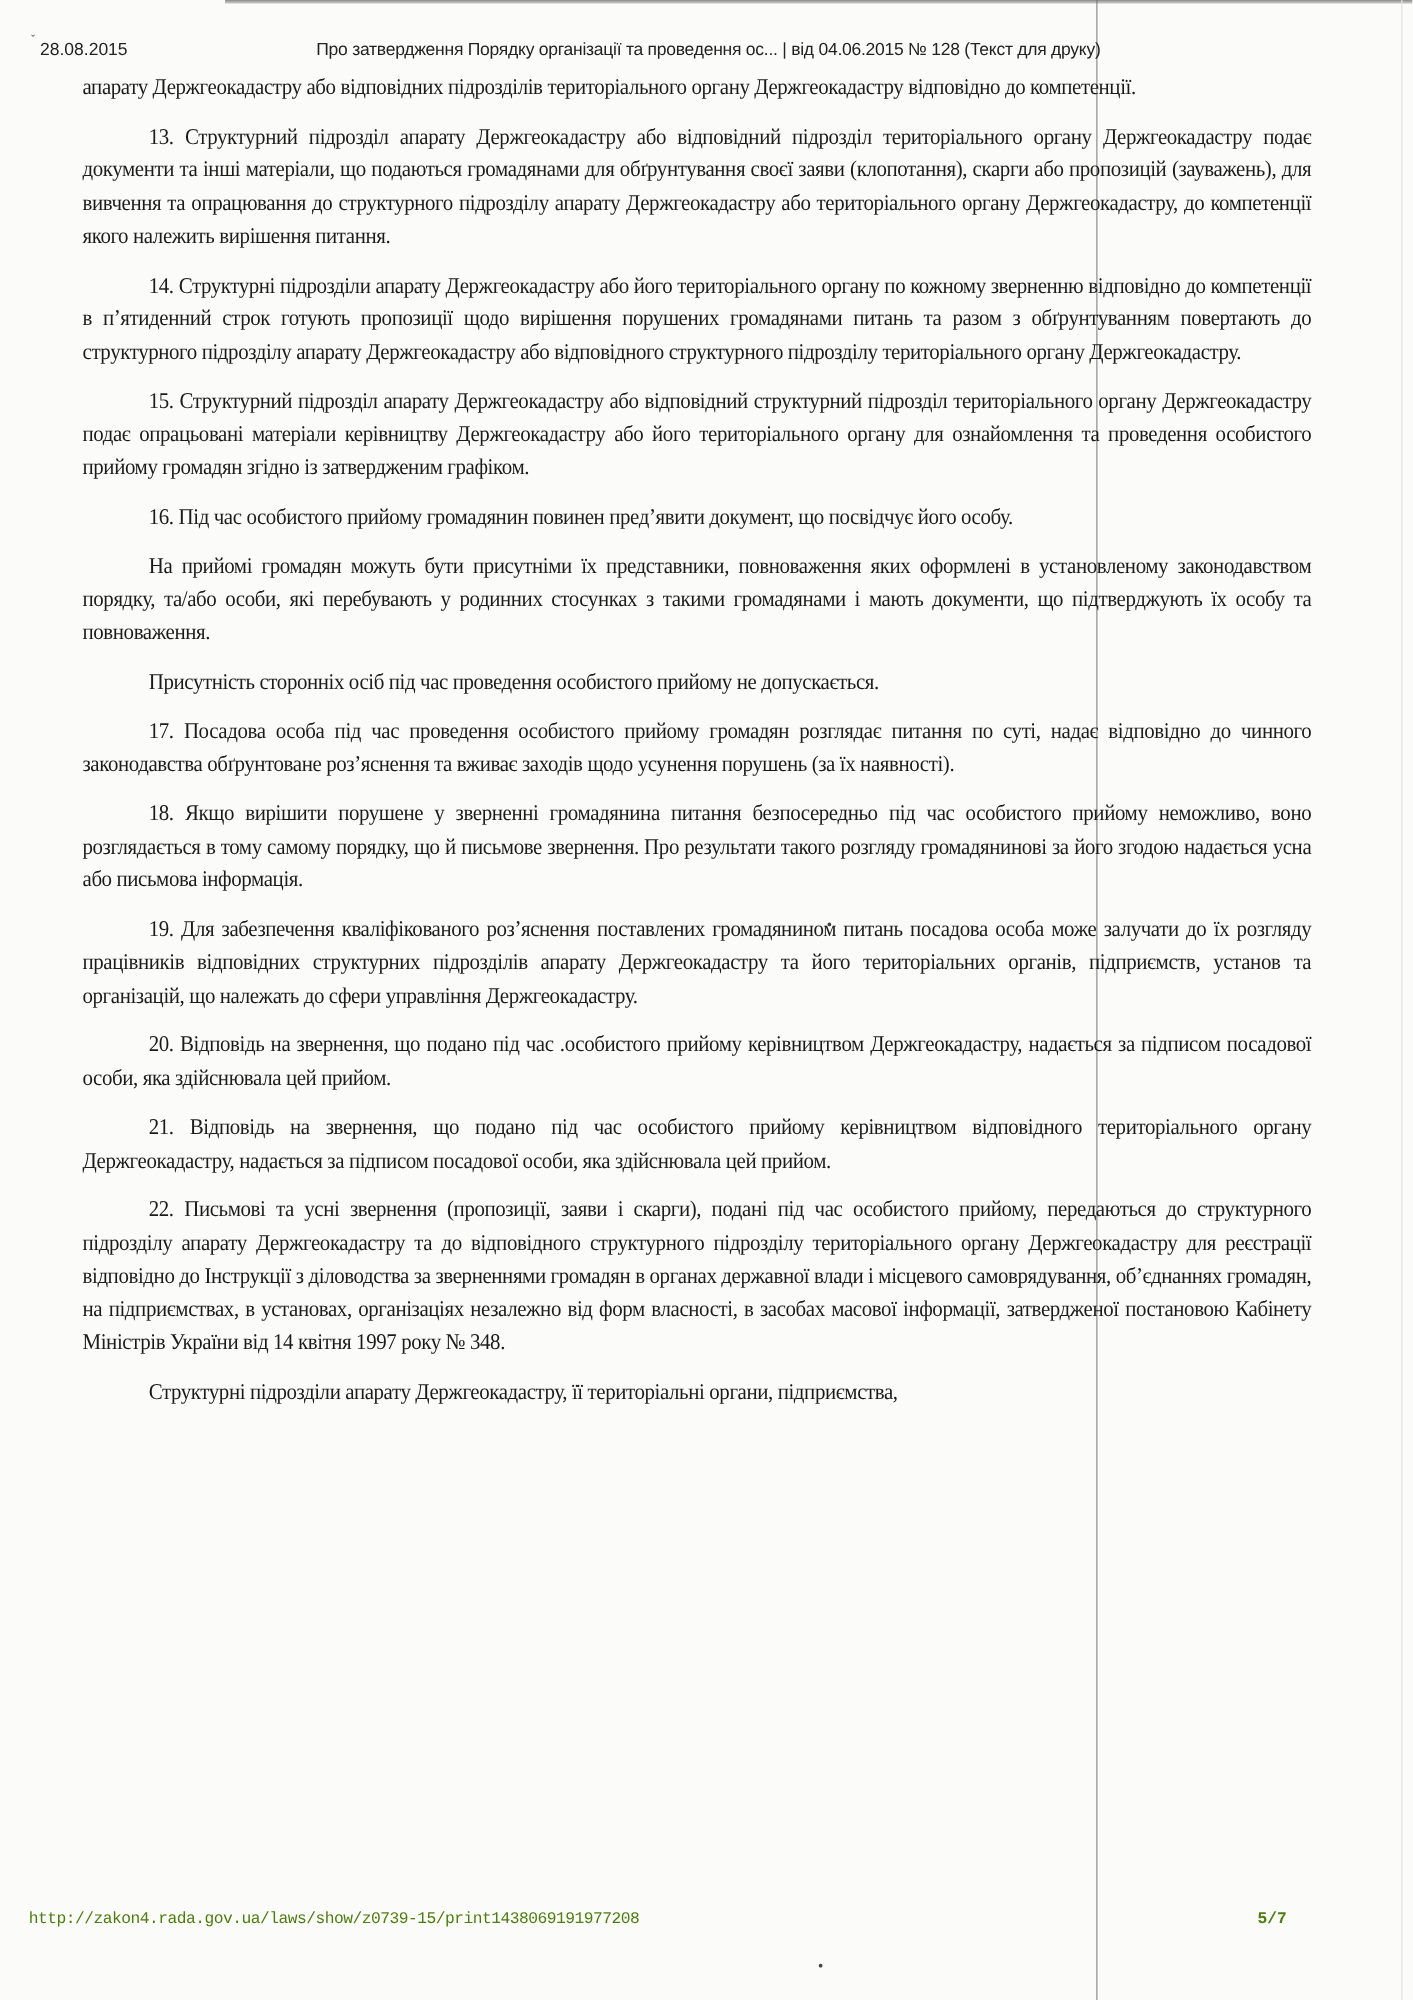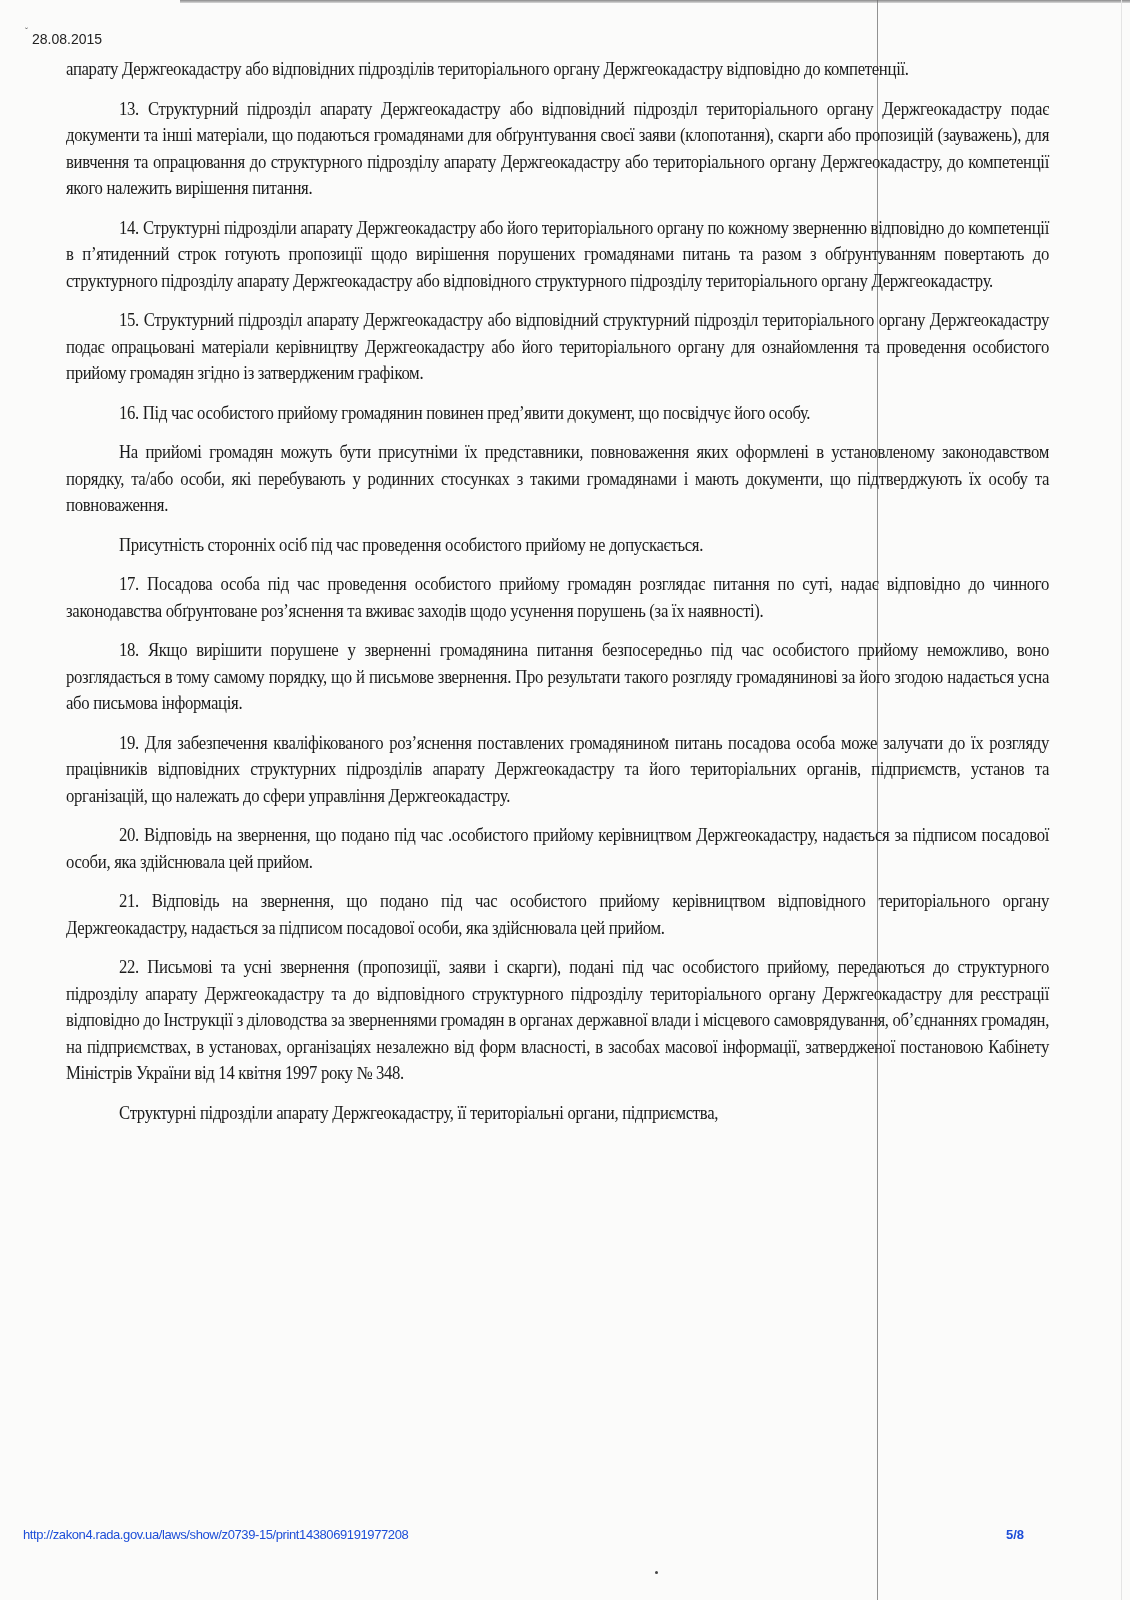--- a/index.html
+++ b/index.html
@@ -35,36 +35,37 @@
   }
   .content p {
     margin: 0 0 13px 0; text-align: justify; text-align-last: left;
     letter-spacing: -0.35px; word-spacing: 0px;
     transform: scaleX(0.93); transform-origin: left top; width: 1057px;
   }
   .content p.indent { text-indent: 57px; }
   .stray-dot { position: absolute; width: 3px; height: 3px; background: #444; border-radius: 50%; }
   .print-footer {
     position: absolute; top: 1527px; left: 0; width: 1130px; height: 20px;
-    font-family: Liberation Sans, sans-serif;
-    font-size: 13px; color: #1d4ed8;
+    font-family: Liberation Mono, monospace;
+    font-size: 13px; color: #4d7c0f;
   }
   .print-footer .ftr-url { position: absolute; left: 23px; top: 0; letter-spacing: -0.4px; }
   .print-footer .ftr-page { position: absolute; left: 1006px; top: 0; font-weight: bold; }
 </style>
 </head>
 <body>
 
 <div class="scan-top-edge"></div>
 <div class="scan-vline"></div>
 <div class="scan-right-edge"></div>
 
 <div class="print-header">
   <span class="tick">ˇ</span>
   <span class="hdr-date">28.08.2015</span>
+  <span class="hdr-title">Про затвердження Порядку організації та проведення ос... | від 04.06.2015 № 128 (Текст для друку)</span>
 </div>
 
 <div class="content">
   <p>апарату Держгеокадастру або відповідних підрозділів територіального органу Держгеокадастру відповідно до компетенції.</p>
   <p class="indent">13. Структурний підрозділ апарату Держгеокадастру або відповідний підрозділ територіального органу Держгеокадастру подає документи та інші матеріали, що подаються громадянами для обґрунтування своєї заяви (клопотання), скарги або пропозицій (зауважень), для вивчення та опрацювання до структурного підрозділу апарату Держгеокадастру або територіального органу Держгеокадастру, до компетенції якого належить вирішення питання.</p>
   <p class="indent">14. Структурні підрозділи апарату Держгеокадастру або його територіального органу по кожному зверненню відповідно до компетенції в п’ятиденний строк готують пропозиції щодо вирішення порушених громадянами питань та разом з обґрунтуванням повертають до структурного підрозділу апарату Держгеокадастру або відповідного структурного підрозділу територіального органу Держгеокадастру.</p>
   <p class="indent">15. Структурний підрозділ апарату Держгеокадастру або відповідний структурний підрозділ територіального органу Держгеокадастру подає опрацьовані матеріали керівництву Держгеокадастру або його територіального органу для ознайомлення та проведення особистого прийому громадян згідно із затвердженим графіком.</p>
   <p class="indent">16. Під час особистого прийому громадянин повинен пред’явити документ, що посвідчує його особу.</p>
   <p class="indent">На прийомі громадян можуть бути присутніми їх представники, повноваження яких оформлені в установленому законодавством порядку, та/або особи, які перебувають у родинних стосунках з такими громадянами і мають документи, що підтверджують їх особу та повноваження.</p>
   <p class="indent">Присутність сторонніх осіб під час проведення особистого прийому не допускається.</p>
@@ -75,14 +76,14 @@
   <p class="indent">21. Відповідь на звернення, що подано під час особистого прийому керівництвом відповідного територіального органу Держгеокадастру, надається за підписом посадової особи, яка здійснювала цей прийом.</p>
   <p class="indent">22. Письмові та усні звернення (пропозиції, заяви і скарги), подані під час особистого прийому, передаються до структурного підрозділу апарату Держгеокадастру та до відповідного структурного підрозділу територіального органу Держгеокадастру для реєстрації відповідно до Інструкції з діловодства за зверненнями громадян в органах державної влади і місцевого самоврядування, об’єднаннях громадян, на підприємствах, в установах, організаціях незалежно від форм власності, в засобах масової інформації, затвердженої постановою Кабінету Міністрів України від 14 квітня 1997 року № 348.</p>
   <p class="indent">Структурні підрозділи апарату Держгеокадастру, її територіальні органи, підприємства,</p>
 </div>
 
 <div class="stray-dot" style="left:662px; top:738px;"></div>
 <div class="stray-dot" style="left:655px; top:1571px;"></div>
 
 <div class="print-footer">
   <span class="ftr-url">http://zakon4.rada.gov.ua/laws/show/z0739-15/print1438069191977208</span>
-  <span class="ftr-page">5/8</span>
+  <span class="ftr-page">5/7</span>
 </div>
 
 </body></html>

